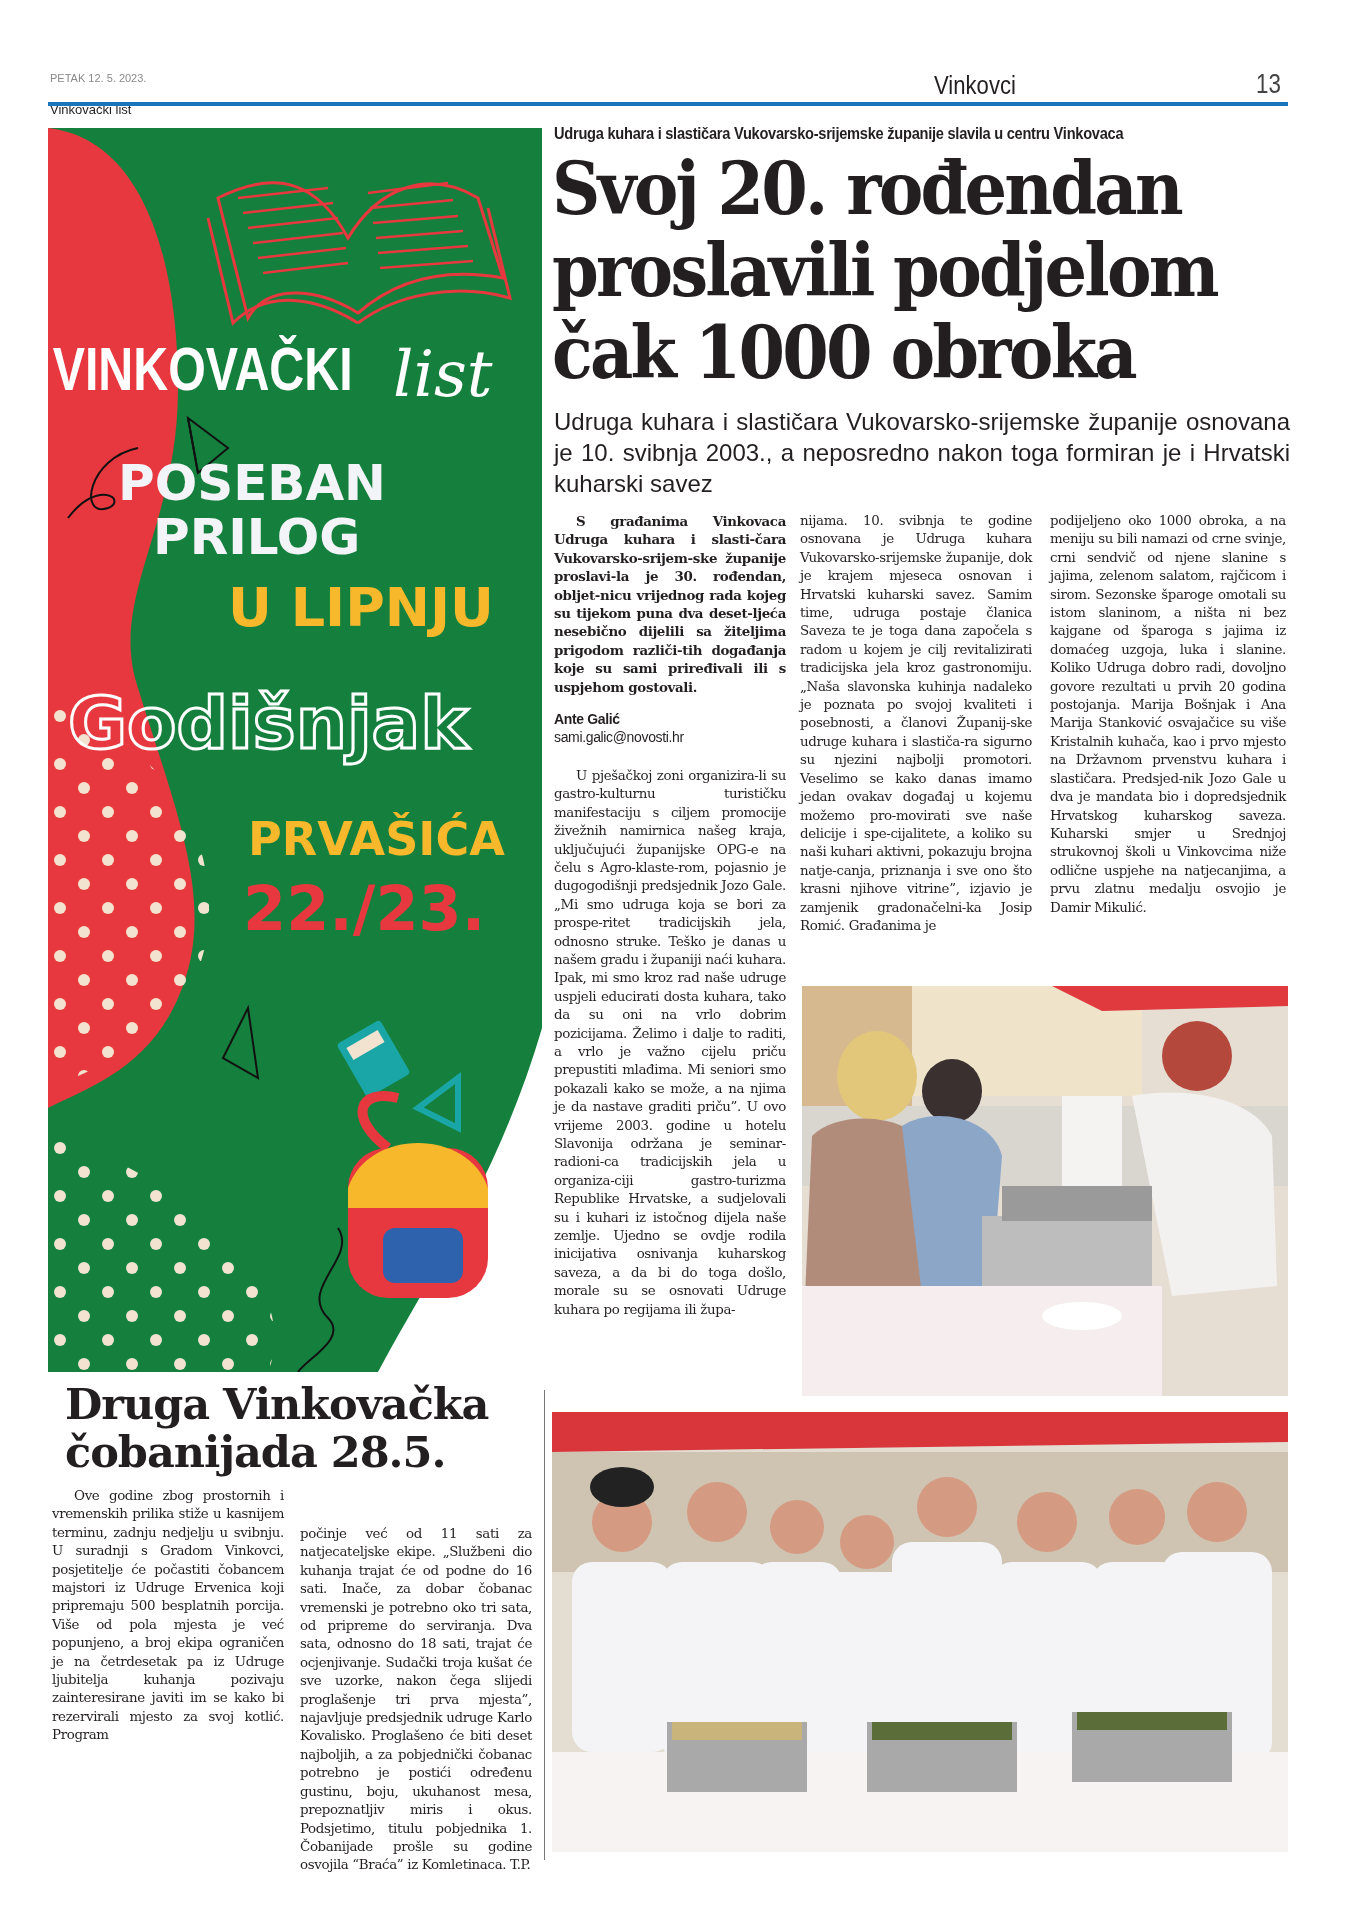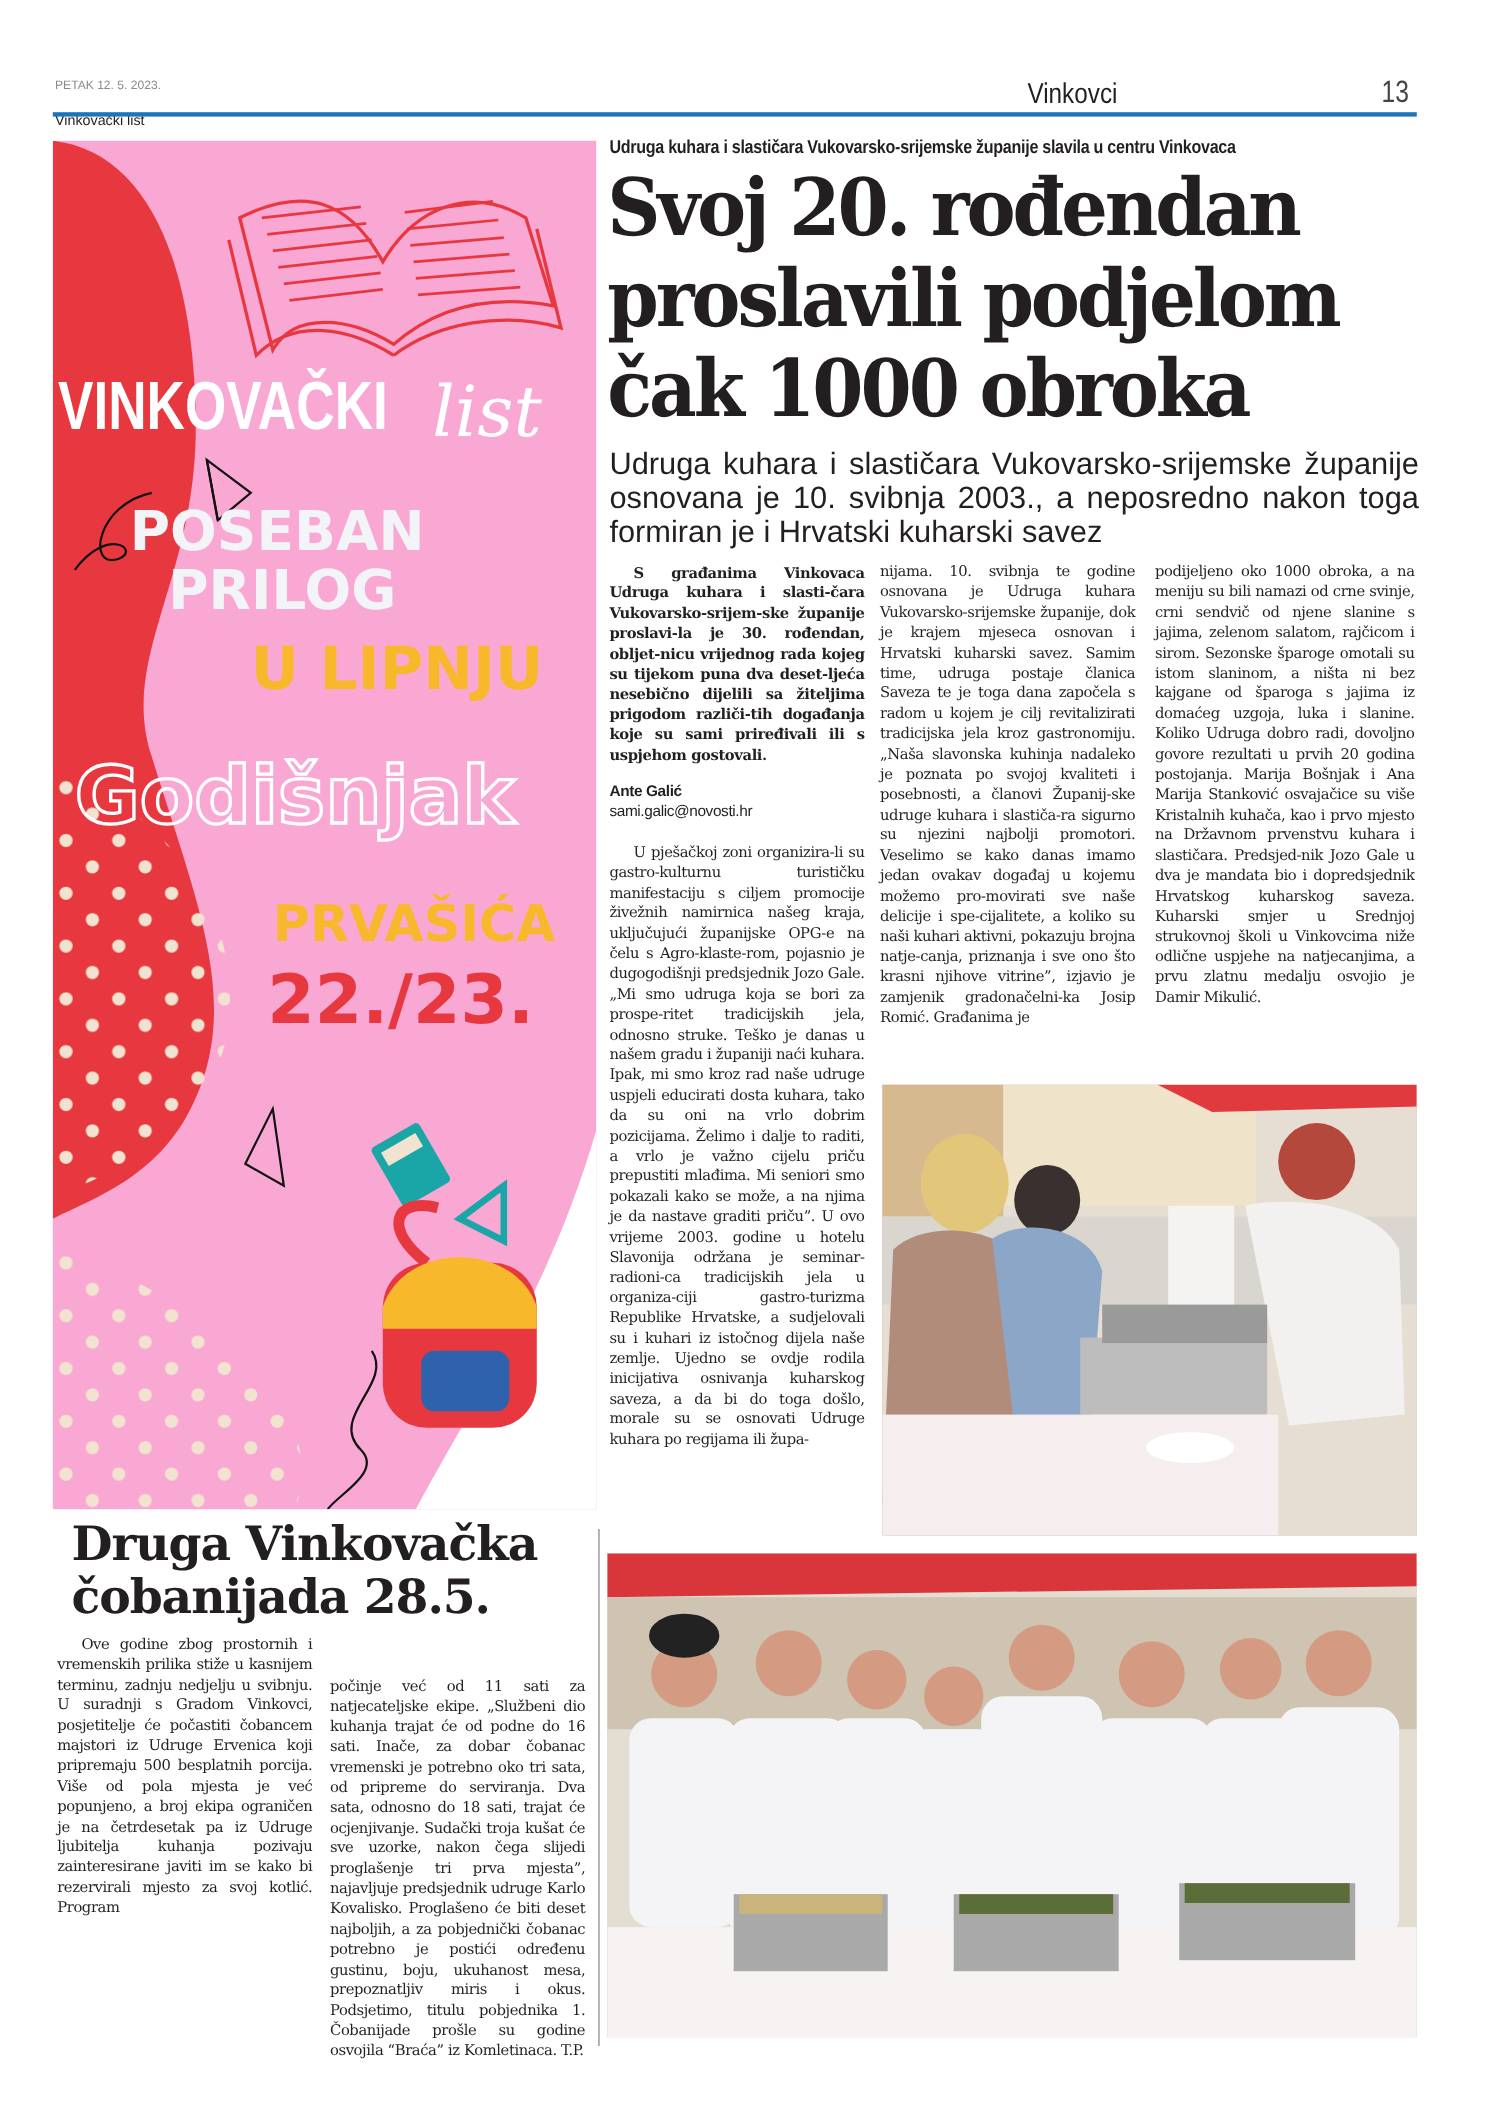--- a/index.html
+++ b/index.html
@@ -7,27 +7,27 @@
   .abs { position:absolute; }
 
   
   .hdr-date { left:50px; top:72px; font-family:"Liberation Sans", sans-serif; font-size:11px; color:#8a8a8a;text-align:center; }
   .hdr-paper { left:50px; top:102px; font-family:"Liberation Sans", sans-serif; font-size:13px; color:#231f20; }
   .hdr-section { left:934px; top:70px; font-family:"Liberation Sans", sans-serif; font-size:26px; color:#231f20; transform:scaleX(0.85); transform-origin:left top; }
   .hdr-page { left:1256px; top:68px; font-family:"Liberation Sans", sans-serif; font-size:28px; color:#444; font-weight:300; transform:scaleX(0.8); transform-origin:left top; }
   .hdr-rule { left:48px; top:102px; width:1240px; height:4px; background:#1b75bb; }
 
   
-  .promo { left:48px; top:128px; width:494px; height:1244px; background:#f9a8d4; overflow:hidden; }
+  .promo { left:48px; top:128px; width:494px; height:1244px; background:#15803d; overflow:hidden; }
   .promo svg { position:absolute; left:0; top:0; }
 
   
   .kicker { left:554px; top:124px; width:736px; font-family:"Liberation Sans", sans-serif; font-weight:bold; font-size:17px; letter-spacing:-0.3px; white-space:nowrap; transform:scaleX(0.86); transform-origin:left top; }
   .headline { left:552px; top:148px; width:740px; font-family:"DejaVu Serif", serif; font-weight:bold; font-size:72px; line-height:82px; letter-spacing:-3px; transform:scaleX(0.93); transform-origin:left top; white-space:nowrap; }
-  .deck { left:554px; top:406px; width:736px; font-family:"Liberation Sans", sans-serif; font-size:28px; line-height:31px; text-align:justify; text-align-last:left; }
+  .deck { left:554px; top:406px; width:736px; font-family:"Liberation Sans", sans-serif; font-size:24px; line-height:31px; text-align:justify; text-align-last:left; }
 
   .col { font-family:"DejaVu Serif", serif; font-size:13.4px; line-height:18.4px; text-align:justify; hyphens:manual; letter-spacing:-0.35px; }
   .col p { margin:0; }
   .col .ind { text-indent:22px; }
   .lead { font-weight:bold; }
   .byline-name { font-family:"Liberation Sans", sans-serif; font-weight:bold; font-size:14px; margin-top:14px; }
   .byline-mail { font-family:"Liberation Sans", sans-serif; font-size:14px; margin-bottom:20px; }
 
   .c1 { left:554px; top:512px; width:232px; }
   .c2 { left:800px; top:512px; width:232px; }

